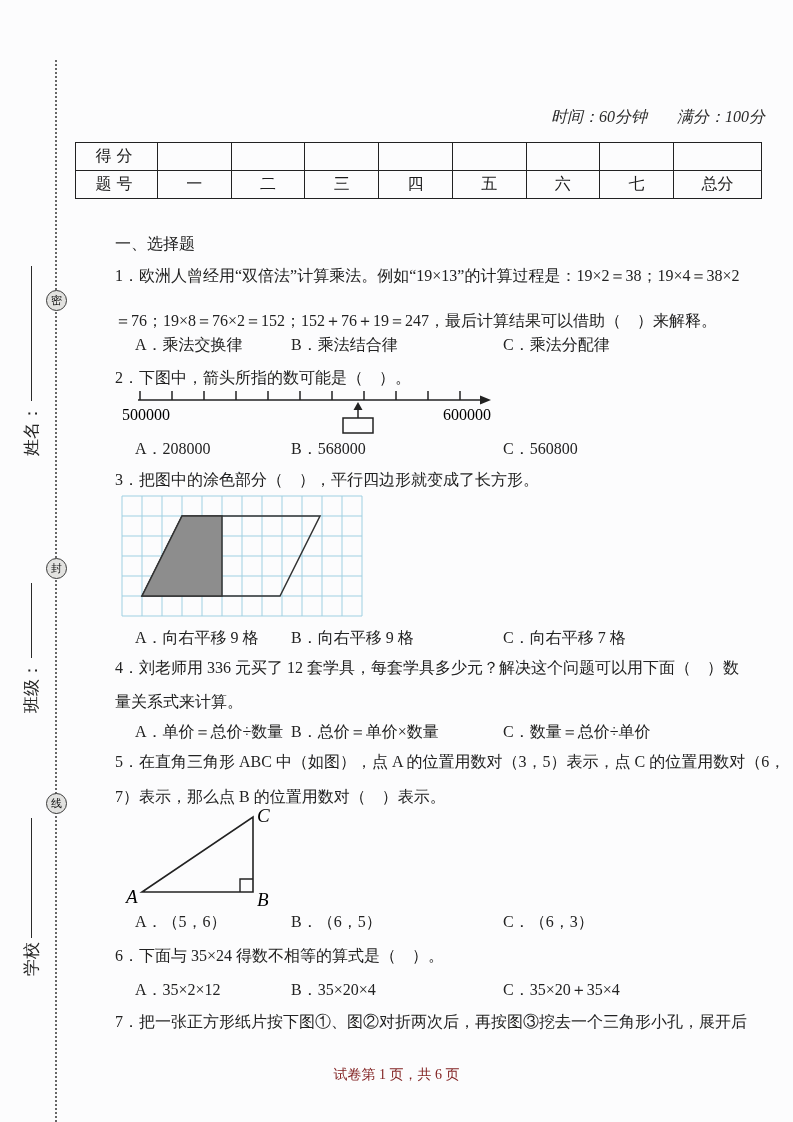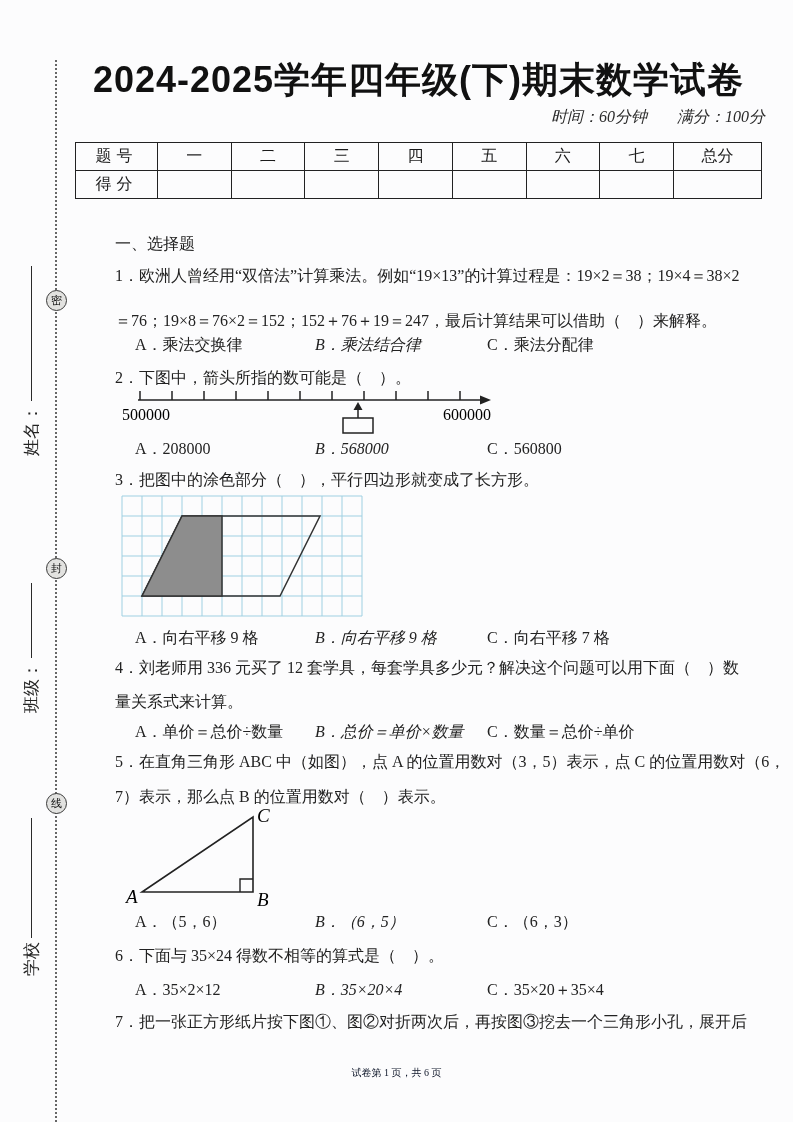--- a/index.html
+++ b/index.html
@@ -43,28 +43,28 @@
   table.score td.lbl { letter-spacing:5px; }
   table.score col.c0 { width:82px; } table.score col.c8 { width:88px; }
 
   
   .content { position:absolute; left:115px; top:0; width:662px; }
   .content > div { position:absolute; left:0; white-space:nowrap; font-size:16px;
     line-height:20px; color:#222; }
   .sec { font-weight:normal; font-size:17px; }
   .opts { height:20px; width:660px;text-align:right; }
   .opts span { position:absolute; top:0; }
-  .opt-a { left:20px; } .opt-b { left:200px;font-style:italic; } .opt-c { left:372px; }
+  .opt-a { left:20px; } .opt-b { left:176px; } .opt-c { left:388px; }
   .dia { position:absolute; }
   svg text { font-family:"Liberation Serif", serif; }
   svg text.vlbl { font-style:italic; font-size:19px; }
 
   
   .footer { position:absolute; top:1066px; left:0; width:100%; text-align:center;
-    font-size:10px; color:#0f172a; }
+    font-size:14px; color:#7f1d1d; }
 </style>
 </head>
 <body>
 
 <div class="page">
 
   <div class="seal-line"></div>
   <div class="seal-marker m1">密</div>
   <div class="seal-marker m2">封</div>
   <div class="seal-marker m3">线</div>
@@ -75,60 +75,59 @@
   </div>
   <div class="side-field f-class">
     <span>班级：</span>
     <span class="blank"></span>
   </div>
   <div class="side-field f-school">
     <span>学校</span>
     <span class="blank"></span>
   </div>
 
-  <div class="title">2024-2025学年四年级(下)期末数学试卷</div>
   <div class="meta">
     <span>时间：60分钟</span>
     <span>满分：100分</span>
   </div>
 
   <table class="score">
     <colgroup>
       <col class="c0">
         <col>
         <col>
         <col>
         <col>
         <col>
         <col>
         <col>
         <col class="c8">
     </colgroup>
     <tbody>
         <tr>
+      <td class="lbl">得分</td>
+      <td></td>
+      <td></td>
+      <td></td>
+      <td></td>
+      <td></td>
+      <td></td>
+      <td></td>
+      <td></td>
+    </tr>
+    <tr>
       <td class="lbl">题号</td>
       <td>一</td>
       <td>二</td>
       <td>三</td>
       <td>四</td>
       <td>五</td>
       <td>六</td>
       <td>七</td>
       <td>总分</td>
-    </tr>
-    <tr>
-      <td class="lbl">得分</td>
-      <td></td>
-      <td></td>
-      <td></td>
-      <td></td>
-      <td></td>
-      <td></td>
-      <td></td>
-      <td></td>
     </tr>
   </tbody>
     </table>
 
   <div class="content">
 
     <div class="sec" style="top:234px">一、选择题</div>
 
     <div style="top:266px">1．欧洲人曾经用“双倍法”计算乘法。例如“19×13”的计算过程是：19×2＝38；19×4＝38×2</div>
     <div style="top:311px">＝76；19×8＝76×2＝152；152＋76＋19＝247，最后计算结果可以借助（　）来解释。</div>

